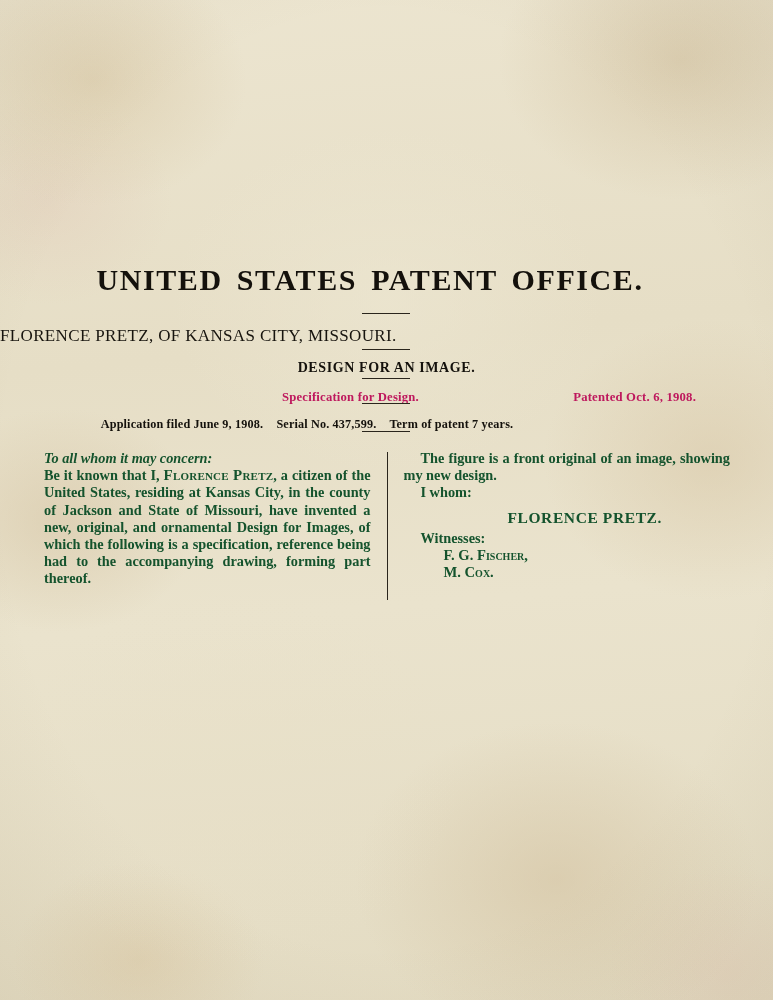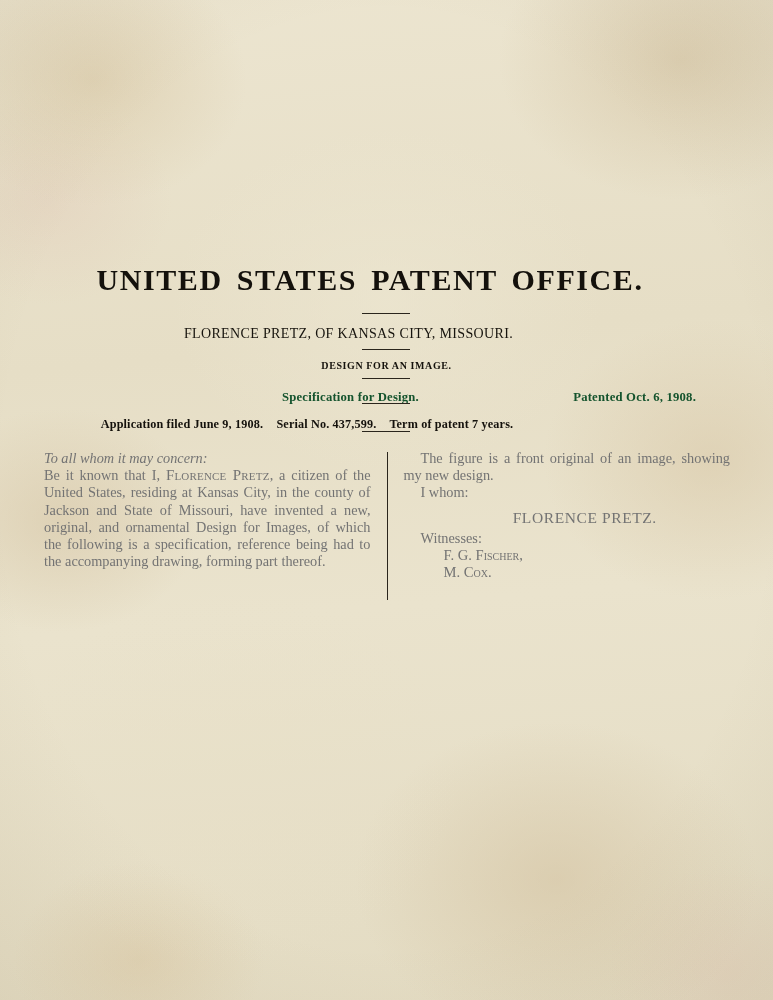--- a/index.html
+++ b/index.html
@@ -66,47 +66,47 @@
   .rule-2 { top: 349px; left: 362px; width: 48px; }
   .rule-3 { top: 378px; left: 362px; width: 48px; }
   .rule-4 { top: 403px; left: 362px; width: 48px; }
   .rule-5 { top: 431px; left: 362px; width: 48px; }
 
   .inventor-line {
     position: absolute;
     top: 326px;
     left: 0;
     width: 697px;
-    text-align: center;
-    font-size: 14px;
+    text-align: left;
+    font-size: 17px;
     letter-spacing: 0.35px;
     color: #17140e;
   }
   .design-title {
     position: absolute;
     top: 360px;
     left: 0;
     width: 773px;
     text-align: center;
-    font-size: 10px;
+    font-size: 14px;
     font-weight: bold;
     letter-spacing: 0.6px;
     color: #14110c;
   }
   .spec-row {
     position: absolute;
     top: 390px;
     left: 160px;
     width: 540px;
     font-size: 12.7px;
     font-weight: bold;
     letter-spacing: 0.2px;
     display: flex;
     justify-content: space-between;
-    color: #14532d;
+    color: #be185d;
   }
   .spec-row .left-part { margin-left: 122px; }
   .spec-row .right-part { margin-right: 4px; }
 
   .filing-line {
     position: absolute;
     top: 417px;
     left: 0;
     width: 614px;
     text-align: center;
@@ -123,21 +123,22 @@
     top: 450px;
     left: 44px;
     width: 686px;
     display: flex;
   }
   .col {
     width: 330px;
     font-size: 14.3px;
     line-height: 17.2px;
     text-align: justify;
-    color: #737373;
+    color: #14532d;
+    font-weight: bold;
   }
   .col-left { padding-right: 16px; }
   .col-divider {
     width: 1px;
     background: #2a251c;
     height: 148px;
     margin-top: 2px;
   }
   .col-right { padding-left: 16px; }
 

